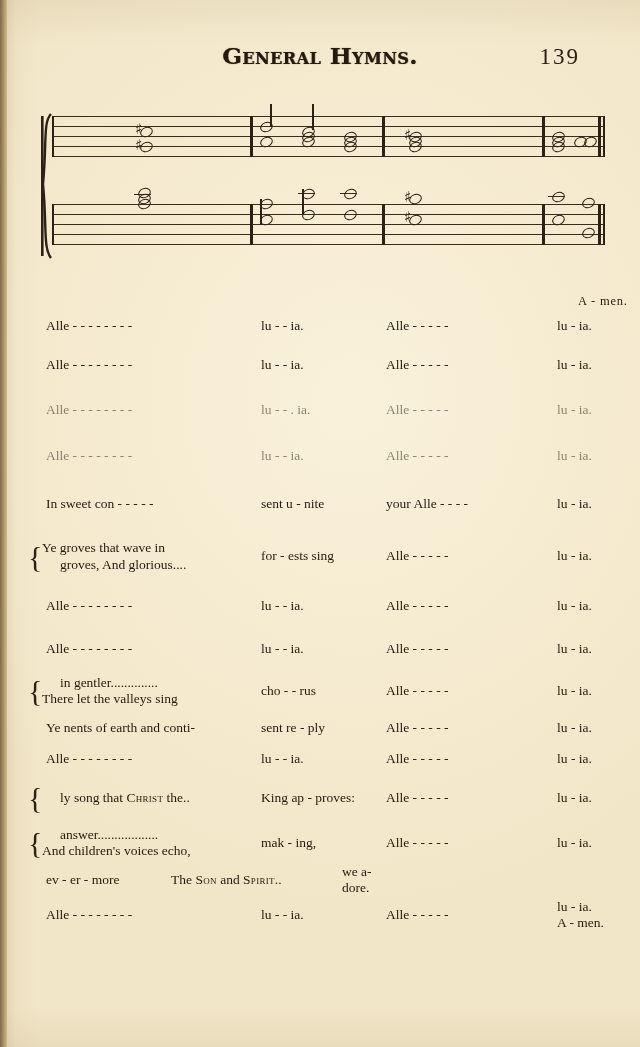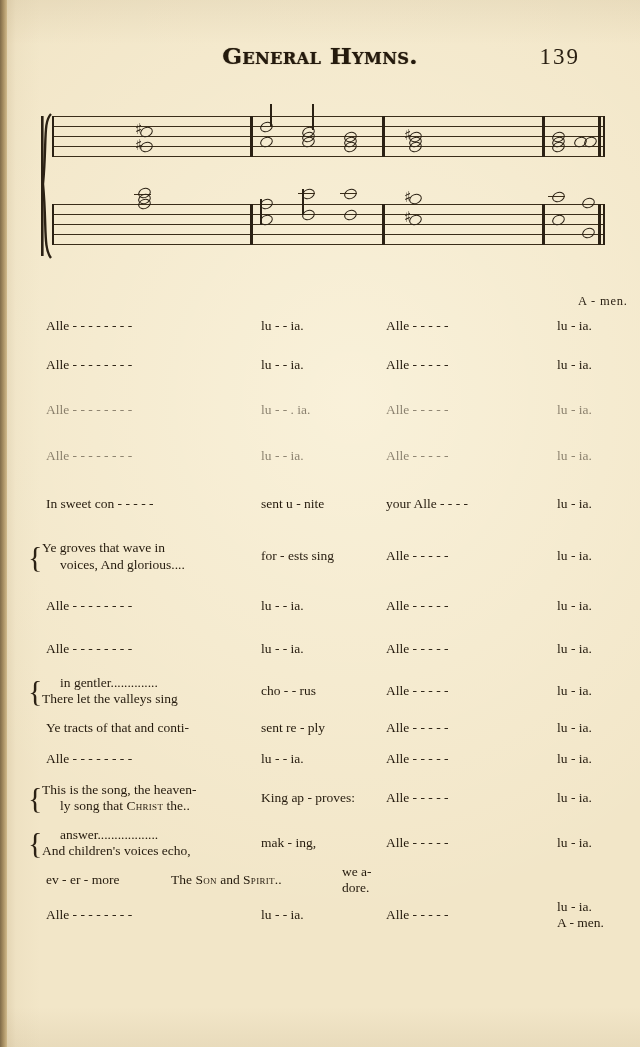--- a/index.html
+++ b/index.html
@@ -369,21 +369,21 @@
         </div>
       <div class="cell c4">
           <span class="inner pad-left">lu - ia.</span>
         </div>
     </div>
 
     <div class="lyric-row" style="height:55px">
       <div class="cell c1 two-line">
         <span class="brace-cell">{</span>
         <span class="inner">Ye  groves  that  wave  in</span>
-        <span class="inner l2">voices, And glorious....</span>
+        <span class="inner l2">groves, And glorious....</span>
       </div>
       <div class="cell c2">
           <span class="inner pad-left">for - ests  sing</span>
         </div>
       <div class="cell c3">
           <span class="inner pad-left">Alle - - - - -</span>
         </div>
       <div class="cell c4">
           <span class="inner pad-left">lu - ia.</span>
         </div>
@@ -431,21 +431,21 @@
       <div class="cell c3">
           <span class="inner pad-left">Alle - - - - -</span>
         </div>
       <div class="cell c4">
           <span class="inner pad-left">lu - ia.</span>
         </div>
     </div>
 
     <div class="lyric-row" style="height:30px">
       <div class="cell c1">
-          <span class="inner pad-left">Ye tracts of that and conti-</span>
+          <span class="inner pad-left">Ye nents of earth and conti-</span>
         </div>
       <div class="cell c2">
           <span class="inner pad-left">sent re - ply</span>
         </div>
       <div class="cell c3">
           <span class="inner pad-left">Alle - - - - -</span>
         </div>
       <div class="cell c4">
           <span class="inner pad-left">lu - ia.</span>
         </div>
@@ -462,21 +462,20 @@
           <span class="inner pad-left">Alle - - - - -</span>
         </div>
       <div class="cell c4">
           <span class="inner pad-left">lu - ia.</span>
         </div>
     </div>
 
     <div class="lyric-row" style="height:46px">
       <div class="cell c1 two-line">
         <span class="brace-cell">{</span>
-        <span class="inner">This is the song, the heaven-</span>
         <span class="inner l2"><span>ly song that </span><span class="sc">Christ</span><span> the..</span></span>
       </div>
       <div class="cell c2">
           <span class="inner pad-left">King ap - proves:</span>
         </div>
       <div class="cell c3">
           <span class="inner pad-left">Alle - - - - -</span>
         </div>
       <div class="cell c4">
           <span class="inner pad-left">lu - ia.</span>

